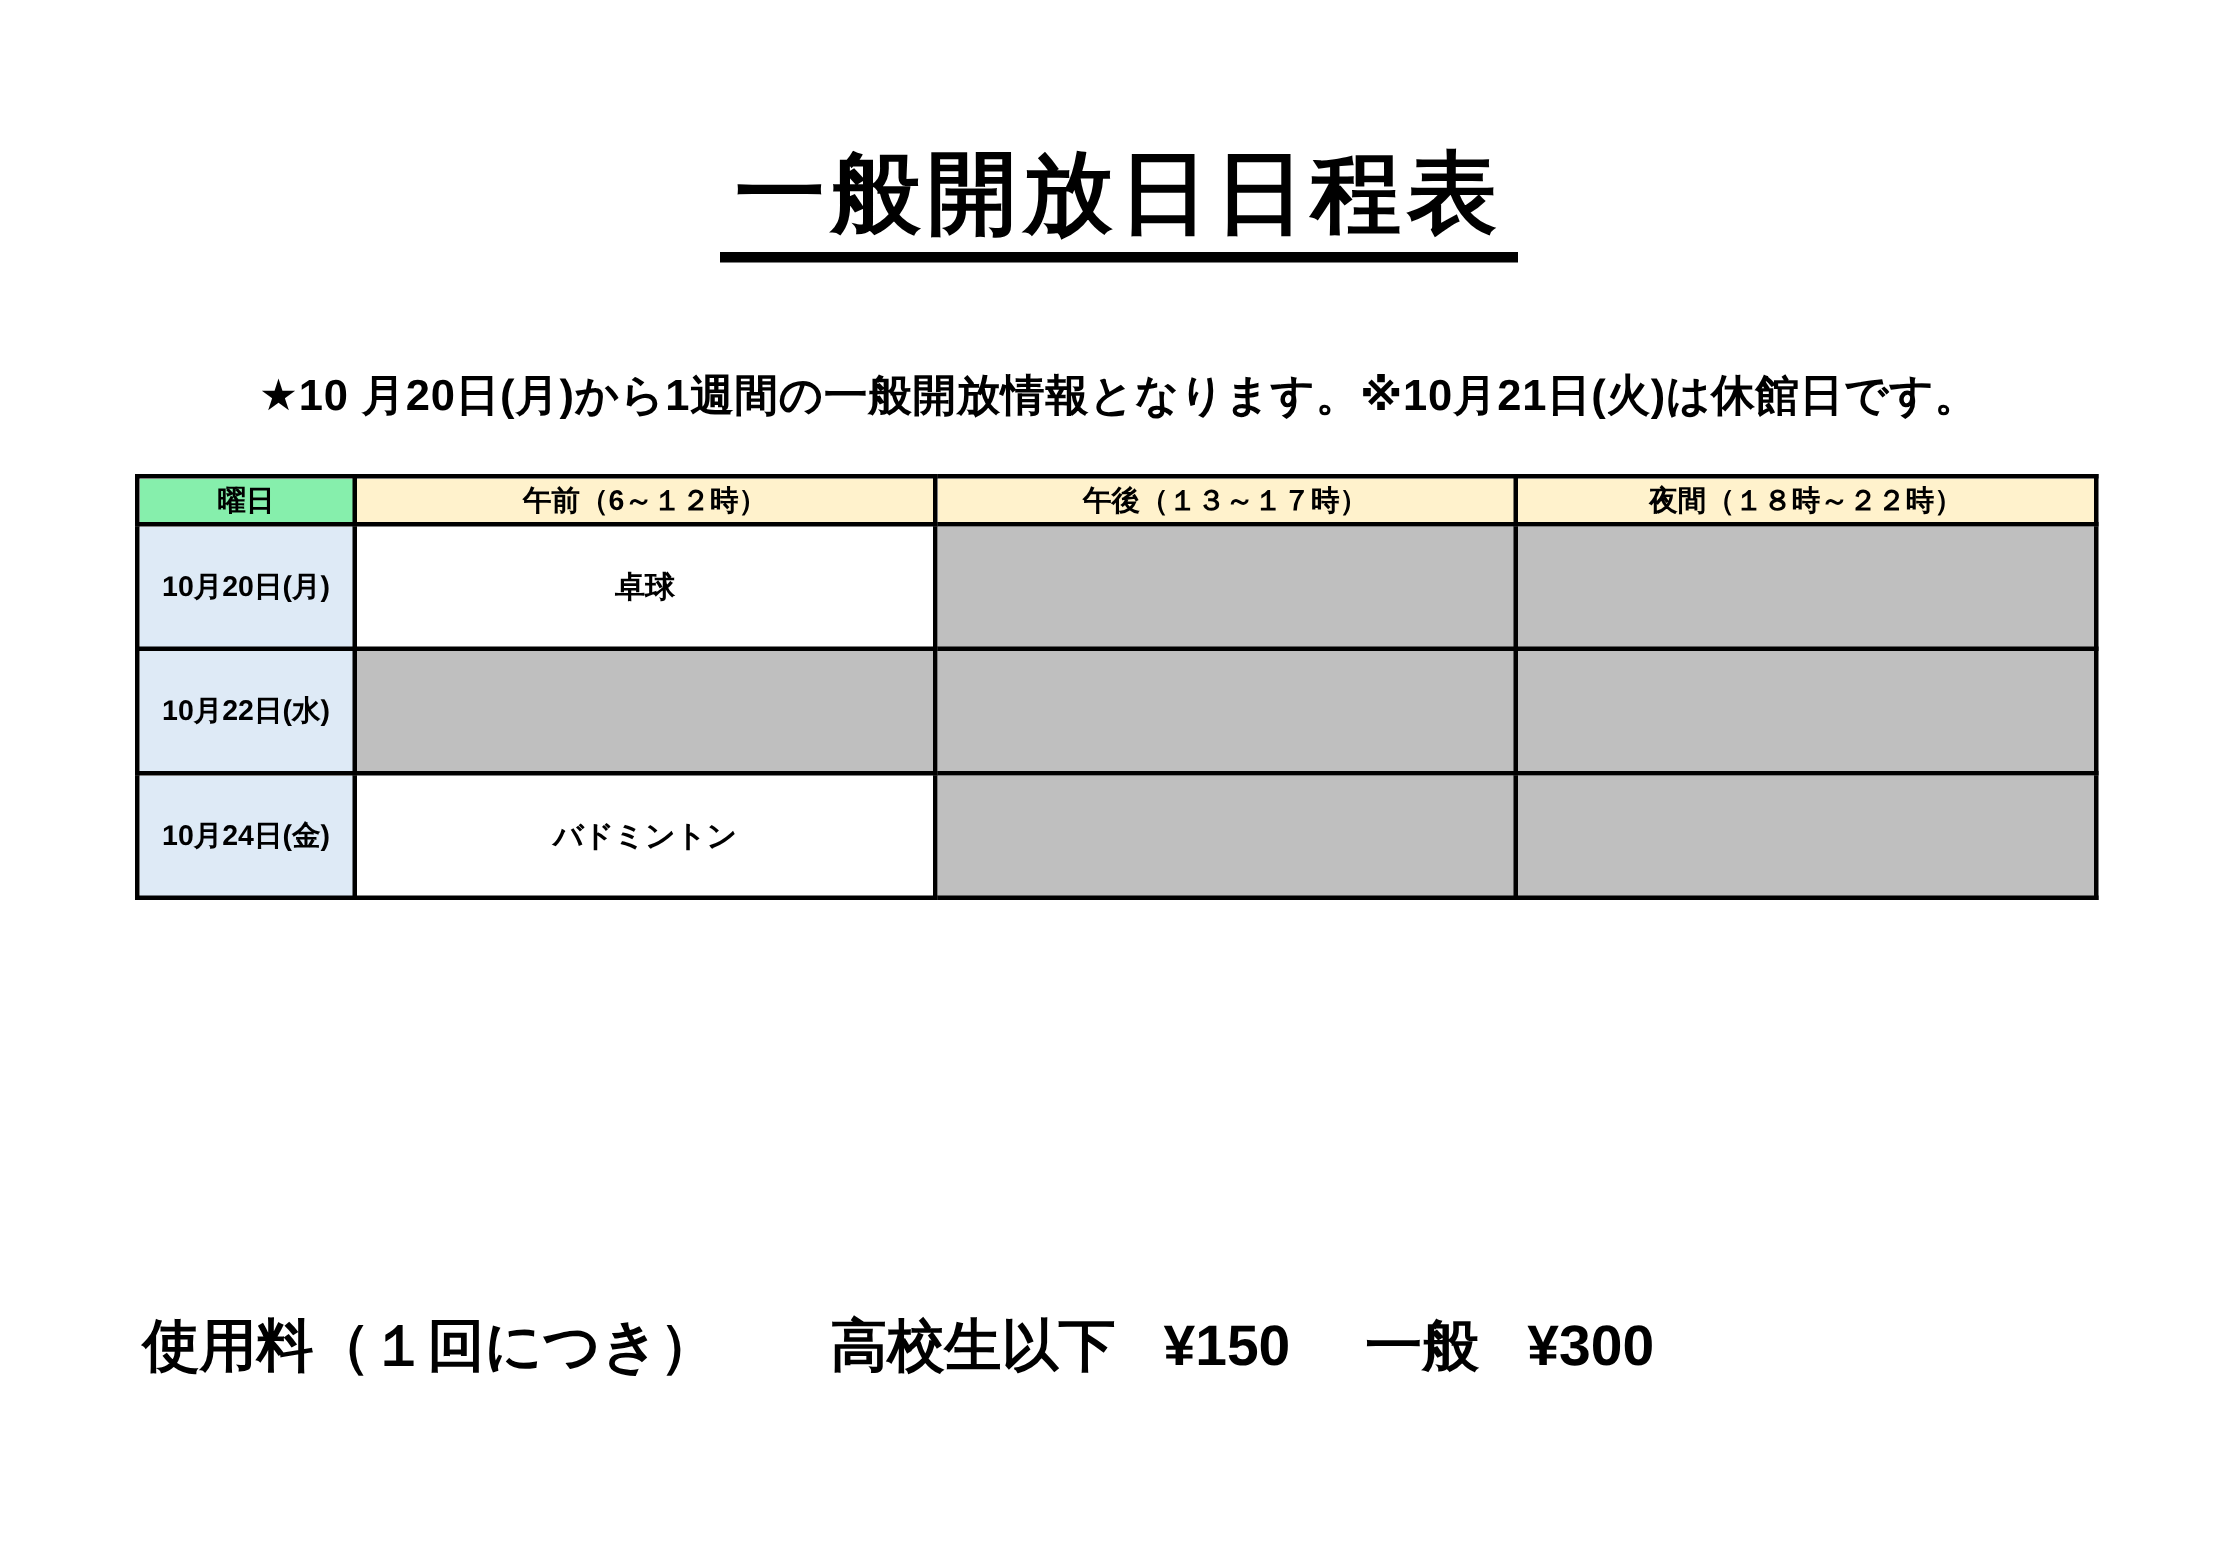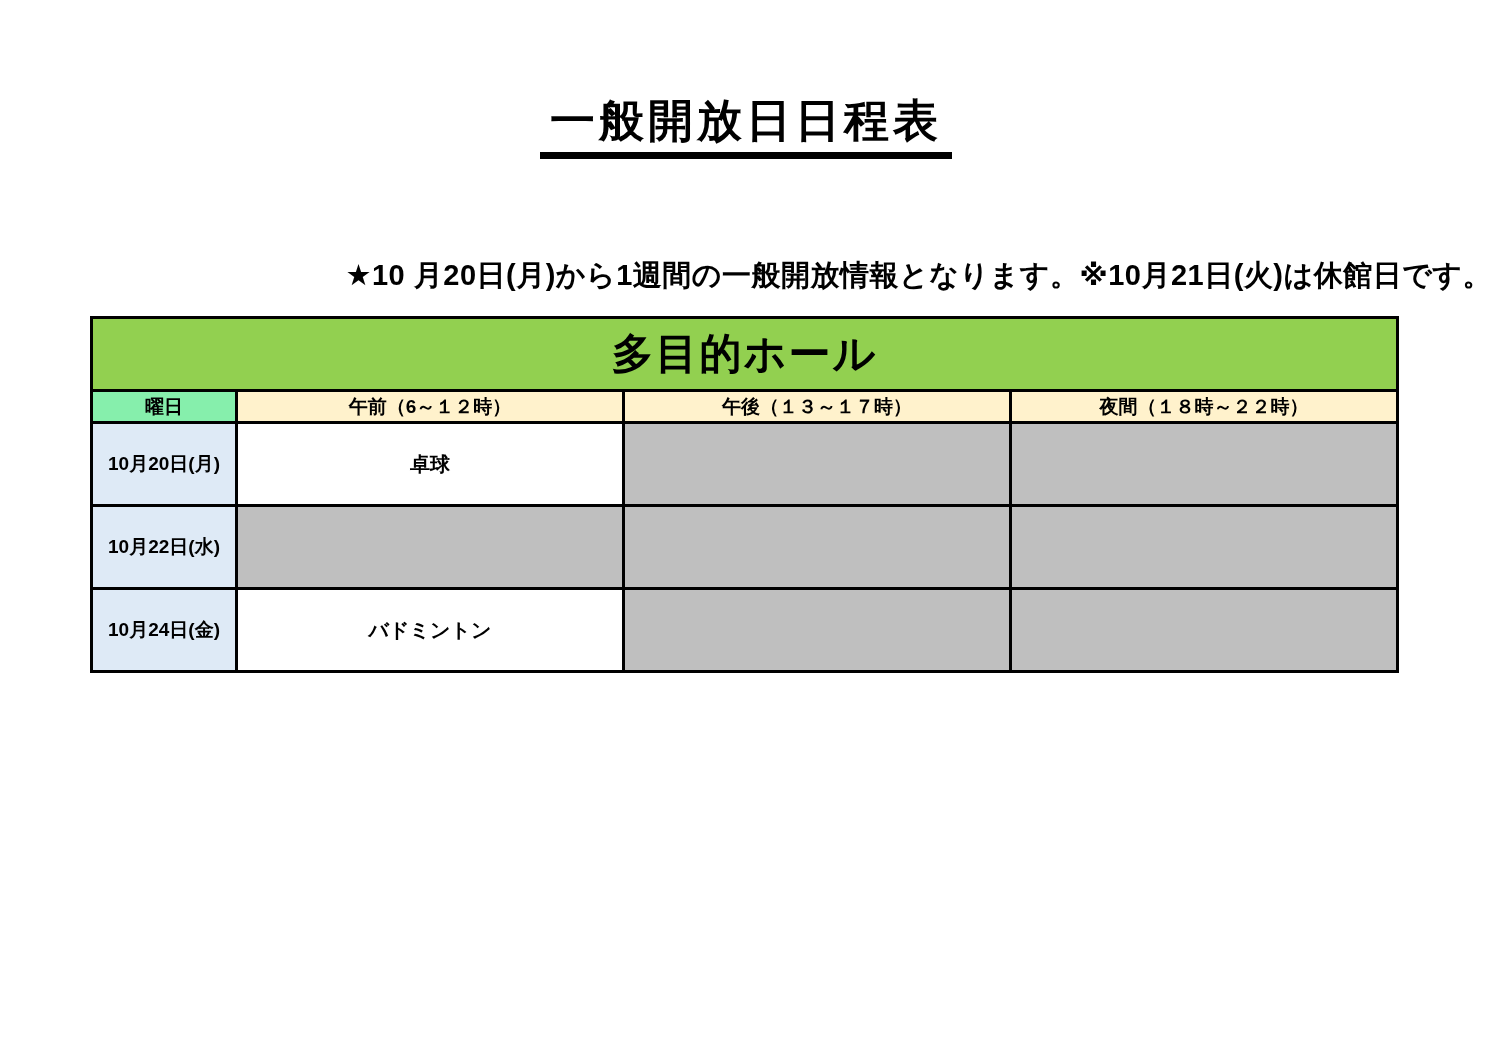--- a/index.html
+++ b/index.html
@@ -24,33 +24,33 @@
   }
   .title {
     position: absolute;
     top: 96px;
     left: 0;
     width: 100%;
     text-align: center;
   }
   .title-text {
     display: inline-block;
-    font-size: 45px;
+    font-size: 60px;
     font-weight: bold;
     letter-spacing: 4px;
     border-bottom: 7px solid var(--border-black);
     padding: 0 10px 6px 10px;
     line-height: 1.1;
   }
   .subtitle {
     position: absolute;
-    top: 256px;
+    top: 244px;
     left: 0;
     width: 100%;
-    text-align: right;
+    text-align: center;
     font-size: 29px;
     font-weight: bold;
     letter-spacing: 0.5px;
   }
   table.schedule {
     position: absolute;
     left: 90px;
     top: 316px;
     width: 1308px;
     border-collapse: collapse;
@@ -115,23 +115,20 @@
   <p class="subtitle">★10 月20日(月)から1週間の一般開放情報となります。※10月21日(火)は休館日です。</p>
 
   <table class="schedule">
     <colgroup>
       <col class="col-day">
       <col class="col-slot">
       <col class="col-slot">
       <col class="col-slot">
     </colgroup>
     <tbody>
-      <tr class="hall-row">
-        <td colspan="4">多目的ホール</td>
-      </tr>
       <tr class="head-row">
         <th class="day-head">曜日</th>
         <th>午前（6～１２時）</th>
         <th>午後（１３～１７時）</th>
         <th>夜間（１８時～２２時）</th>
       </tr>
 
       <tr class="data-row">
         <td class="date">10月20日(月)</td>
         <td class="slot">卓球</td>
@@ -146,14 +143,15 @@
       </tr>
       <tr class="data-row">
         <td class="date">10月24日(金)</td>
         <td class="slot">バドミントン</td>
         <td class="slot closed"></td>
         <td class="slot closed"></td>
       </tr>
     </tbody>
   </table>
 
+  <p class="fee"><span>使用料（１回につき）</span><span class="gap-lg"></span><span>高校生以下</span><span class="gap-sm"></span><span>¥150</span><span class="gap-md"></span><span>一般</span><span class="gap-sm"></span><span>¥300</span></p>
 
 </div>
 
 </body></html>

